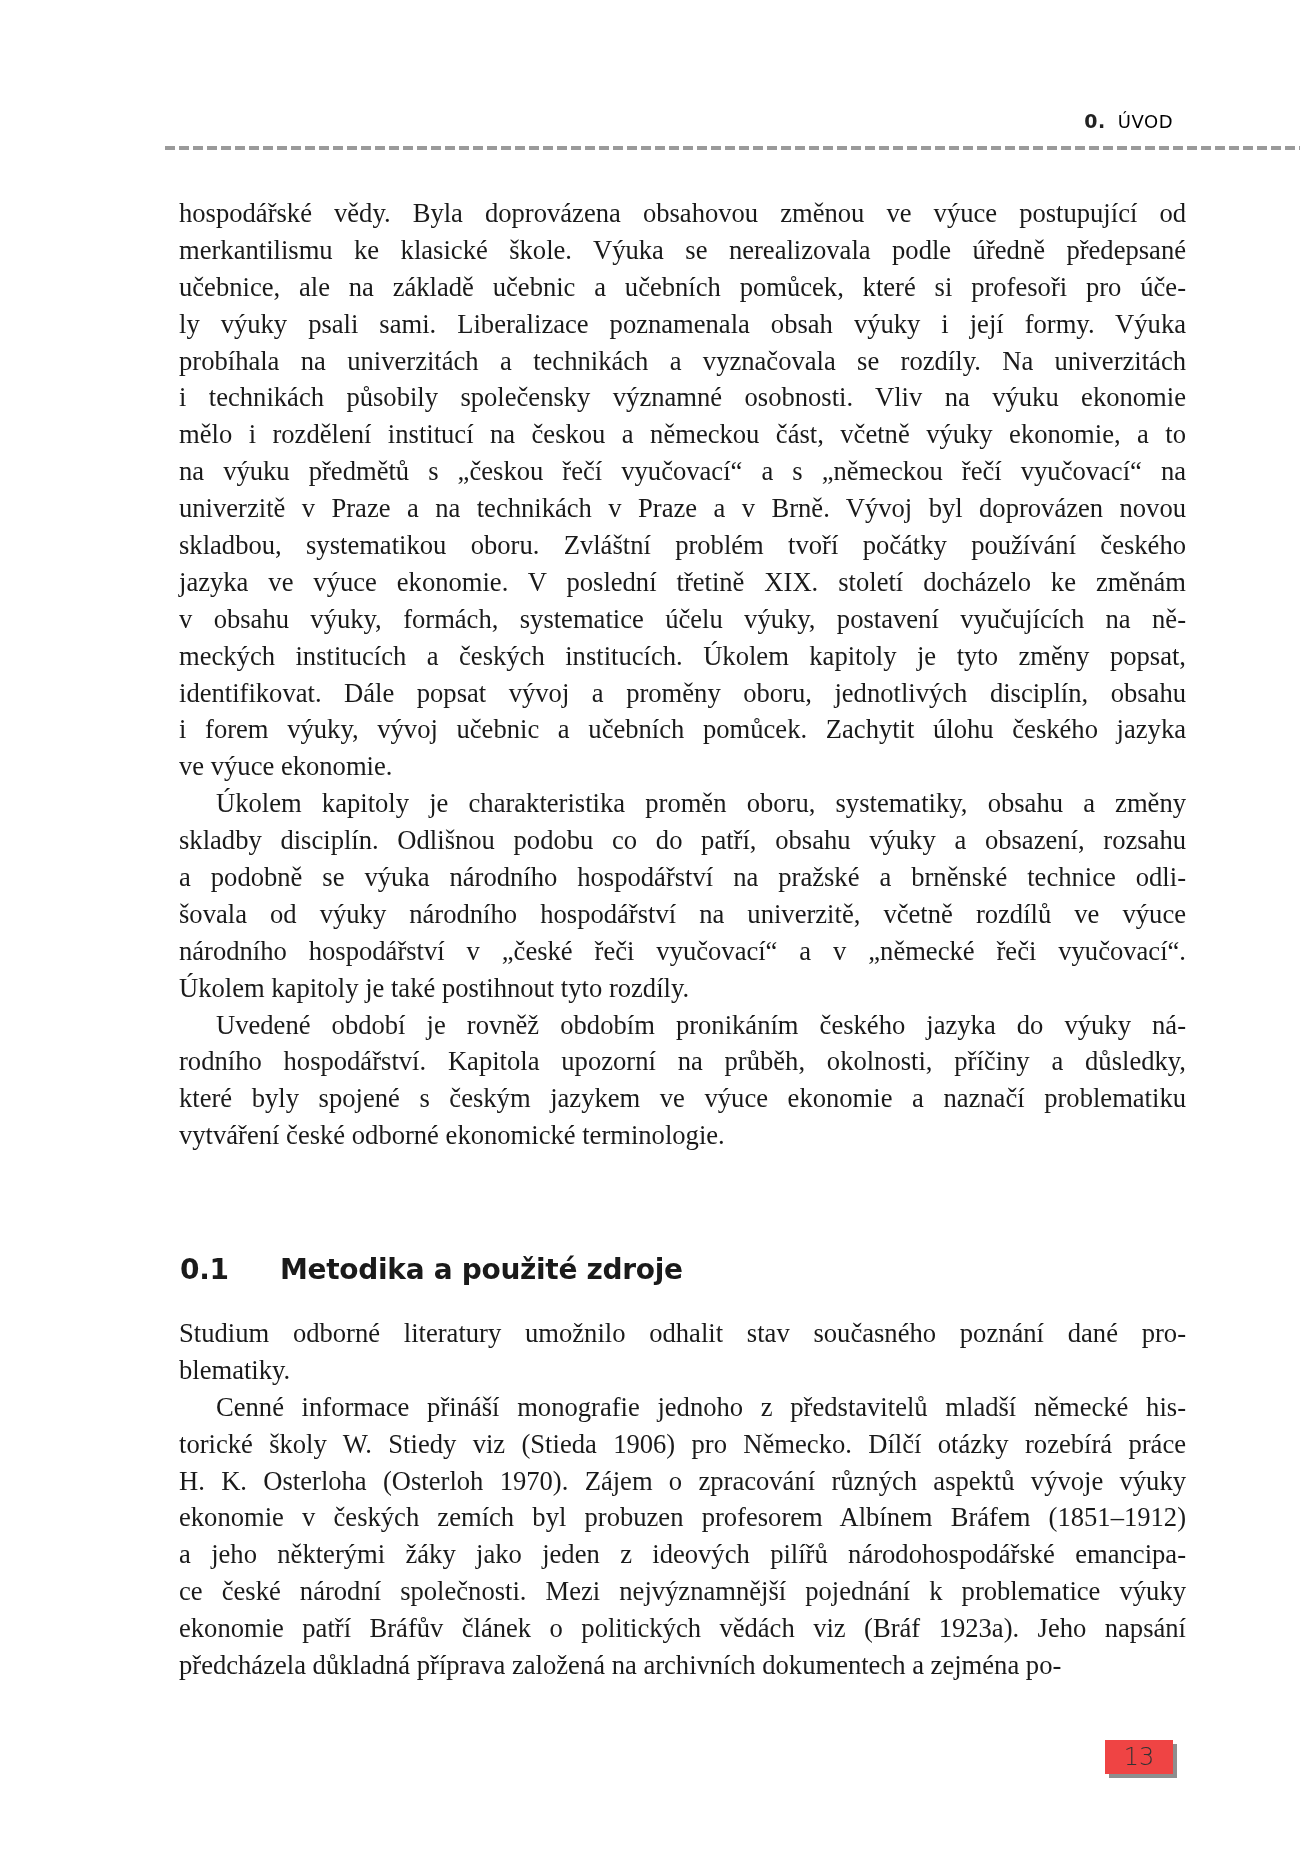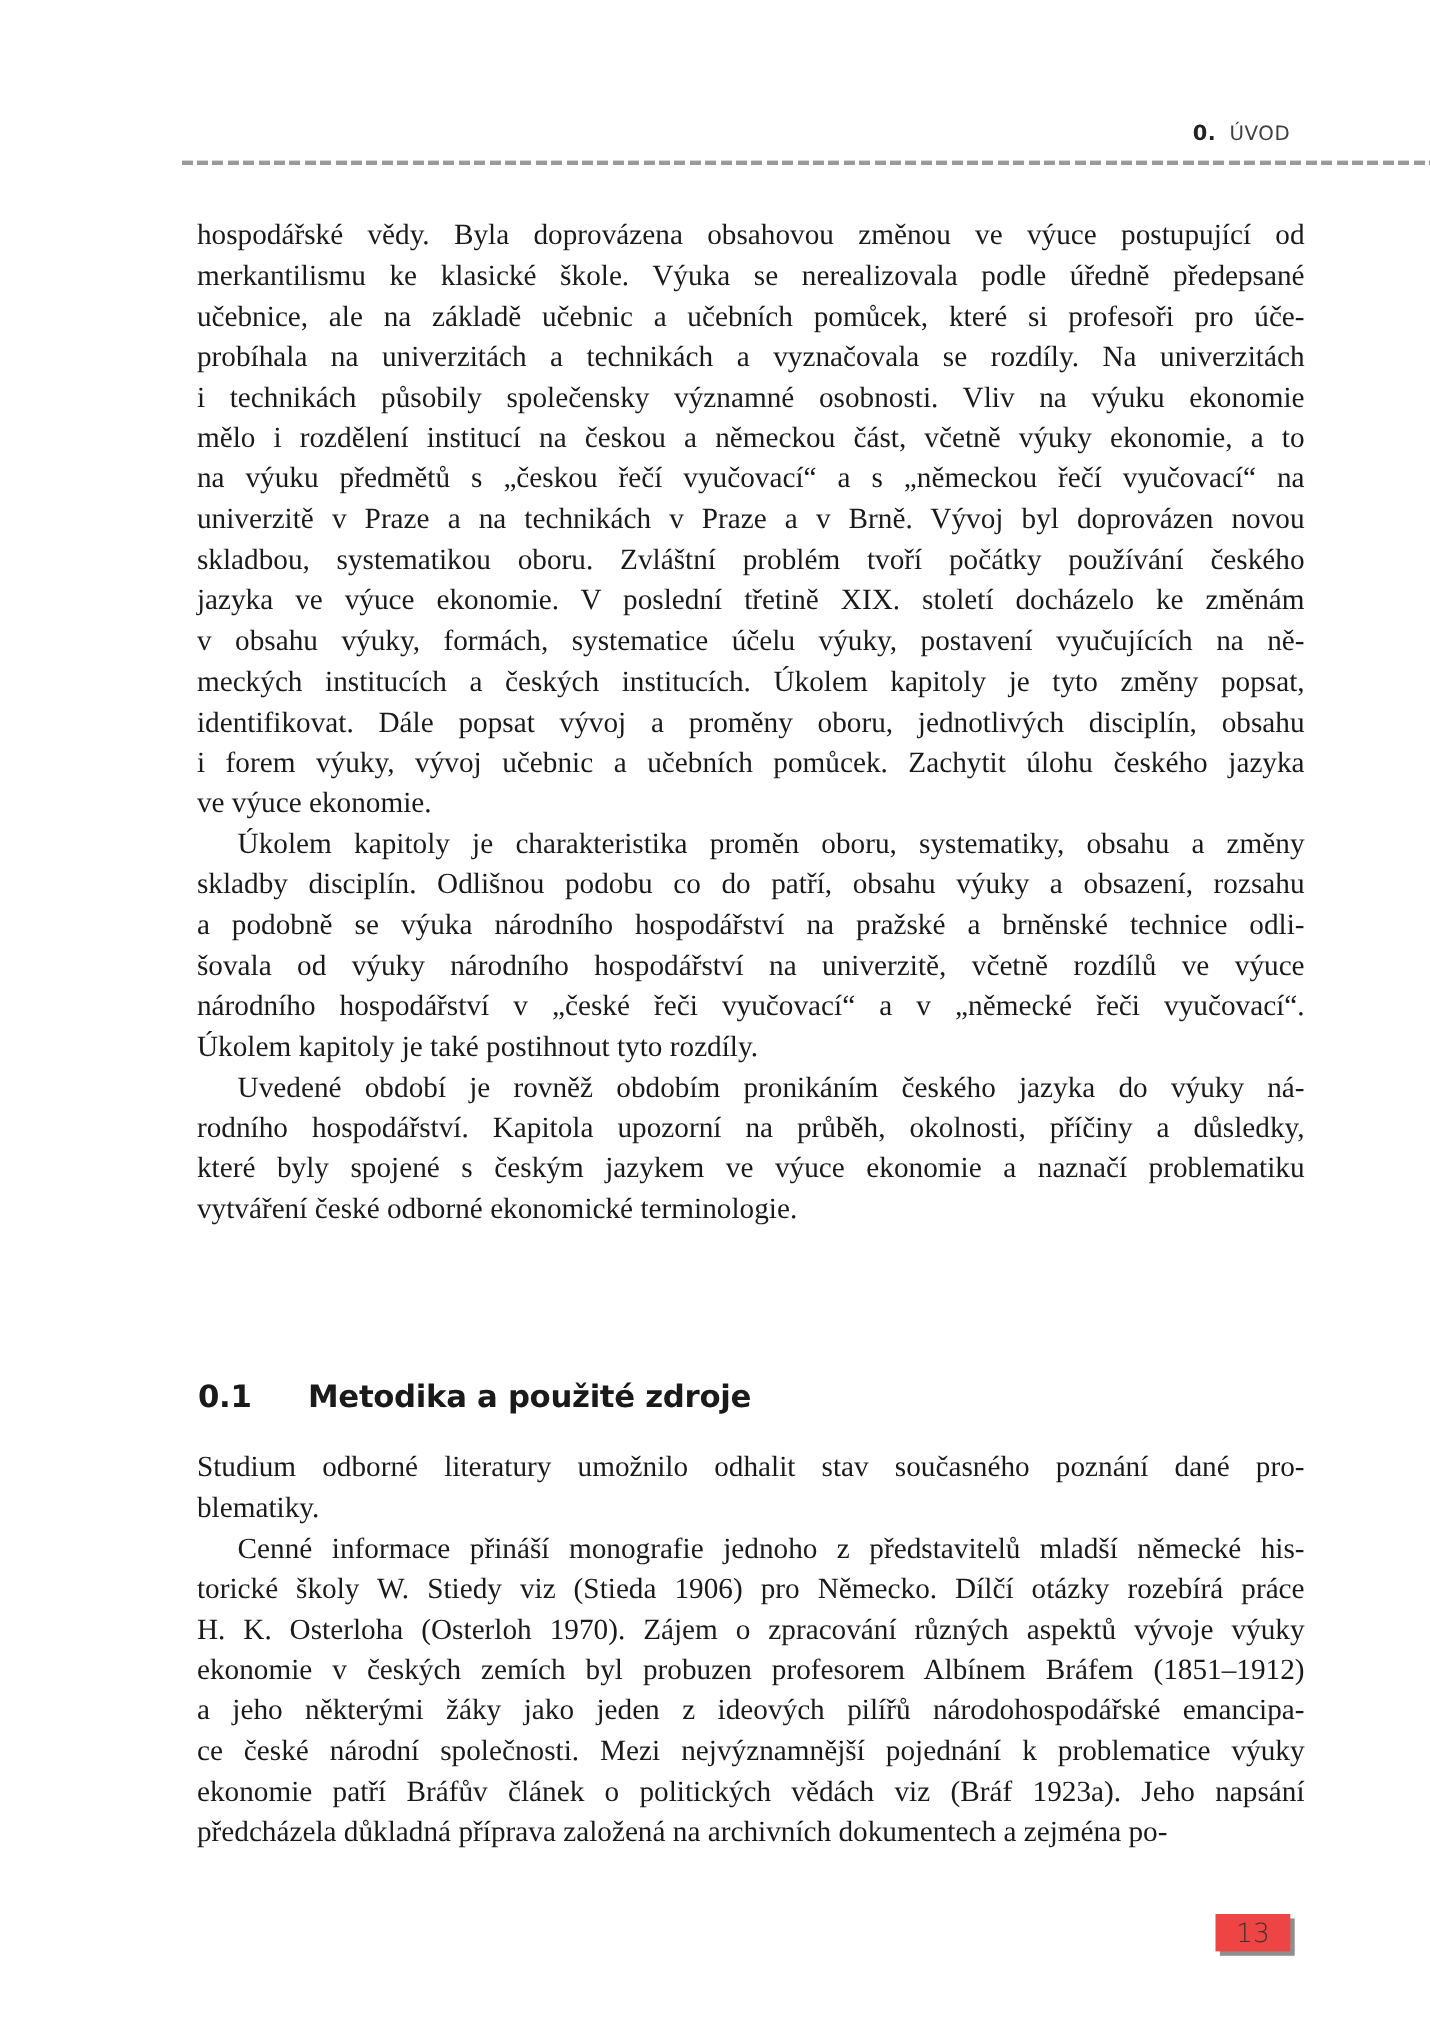--- a/index.html
+++ b/index.html
@@ -3,21 +3,21 @@
 <meta charset="utf-8">
 <style>
   html, body { margin: 0; padding: 0; background: #ffffff; }
   body { width: 1300px; height: 1851px; position: relative; overflow: hidden; }
   .running-head {
     position: absolute; left: 0; top: 110px; width: 1173px;
     text-align: right; font-family: "DejaVu Sans", sans-serif; font-size: 19px; color: #222;
     letter-spacing: 0.5px;
   }
   .running-head .num { font-weight: bold; color: #222; margin-right: 12px; }
-  .running-head .title { font-weight: normal; color: #404040; font-size: 18px; }
+  .running-head .title { font-weight: normal; color: #000000; font-size: 18px; }
   .dash-rule {
     position: absolute; left: 165px; top: 146px; width: 1135px; height: 4px;
     background-image: repeating-linear-gradient(to right, #9a9a9a 0 10px, transparent 10px 14px);
   }
   .body-text {
     position: absolute; left: 165px; width: 1007px;
     font-family: Liberation Serif, serif; font-size: 26.6px; color: #1a1a1a; margin-left: 14px;
   }
   .line {
     display: block; height: 36.9px; line-height: 36.9px;
@@ -46,20 +46,21 @@
 <div class="running-head">
   <span class="num">0.</span><span class="title">ÚVOD</span>
 </div>
 <div class="dash-rule"></div>
 
 <div class="body-text" id="block1">
     <div>
       <span class="line">hospodářské vědy. Byla doprovázena obsahovou změnou ve výuce postupující od</span>
       <span class="line">merkantilismu ke klasické škole. Výuka se nerealizovala podle úředně předepsané</span>
       <span class="line">učebnice, ale na základě učebnic a učebních pomůcek, které si profesoři pro úče-</span>
+      <span class="line">ly výuky psali sami. Liberalizace poznamenala obsah výuky i její formy. Výuka</span>
       <span class="line">probíhala na univerzitách a technikách a vyznačovala se rozdíly. Na univerzitách</span>
       <span class="line">i technikách působily společensky významné osobnosti. Vliv na výuku ekonomie</span>
       <span class="line">mělo i rozdělení institucí na českou a německou část, včetně výuky ekonomie, a to</span>
       <span class="line">na výuku předmětů s „českou řečí vyučovací“ a s „německou řečí vyučovací“ na</span>
       <span class="line">univerzitě v Praze a na technikách v Praze a v Brně. Vývoj byl doprovázen novou</span>
       <span class="line">skladbou, systematikou oboru. Zvláštní problém tvoří počátky používání českého</span>
       <span class="line">jazyka ve výuce ekonomie. V poslední třetině XIX. století docházelo ke změnám</span>
       <span class="line">v obsahu výuky, formách, systematice účelu výuky, postavení vyučujících na ně-</span>
       <span class="line">meckých institucích a českých institucích. Úkolem kapitoly je tyto změny popsat,</span>
       <span class="line">identifikovat. Dále popsat vývoj a proměny oboru, jednotlivých disciplín, obsahu</span>

